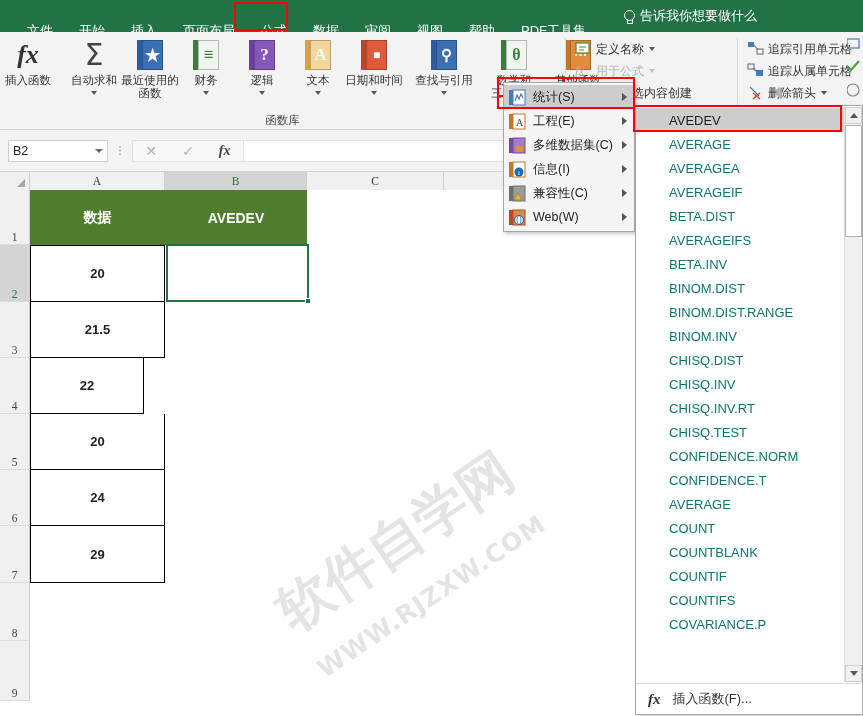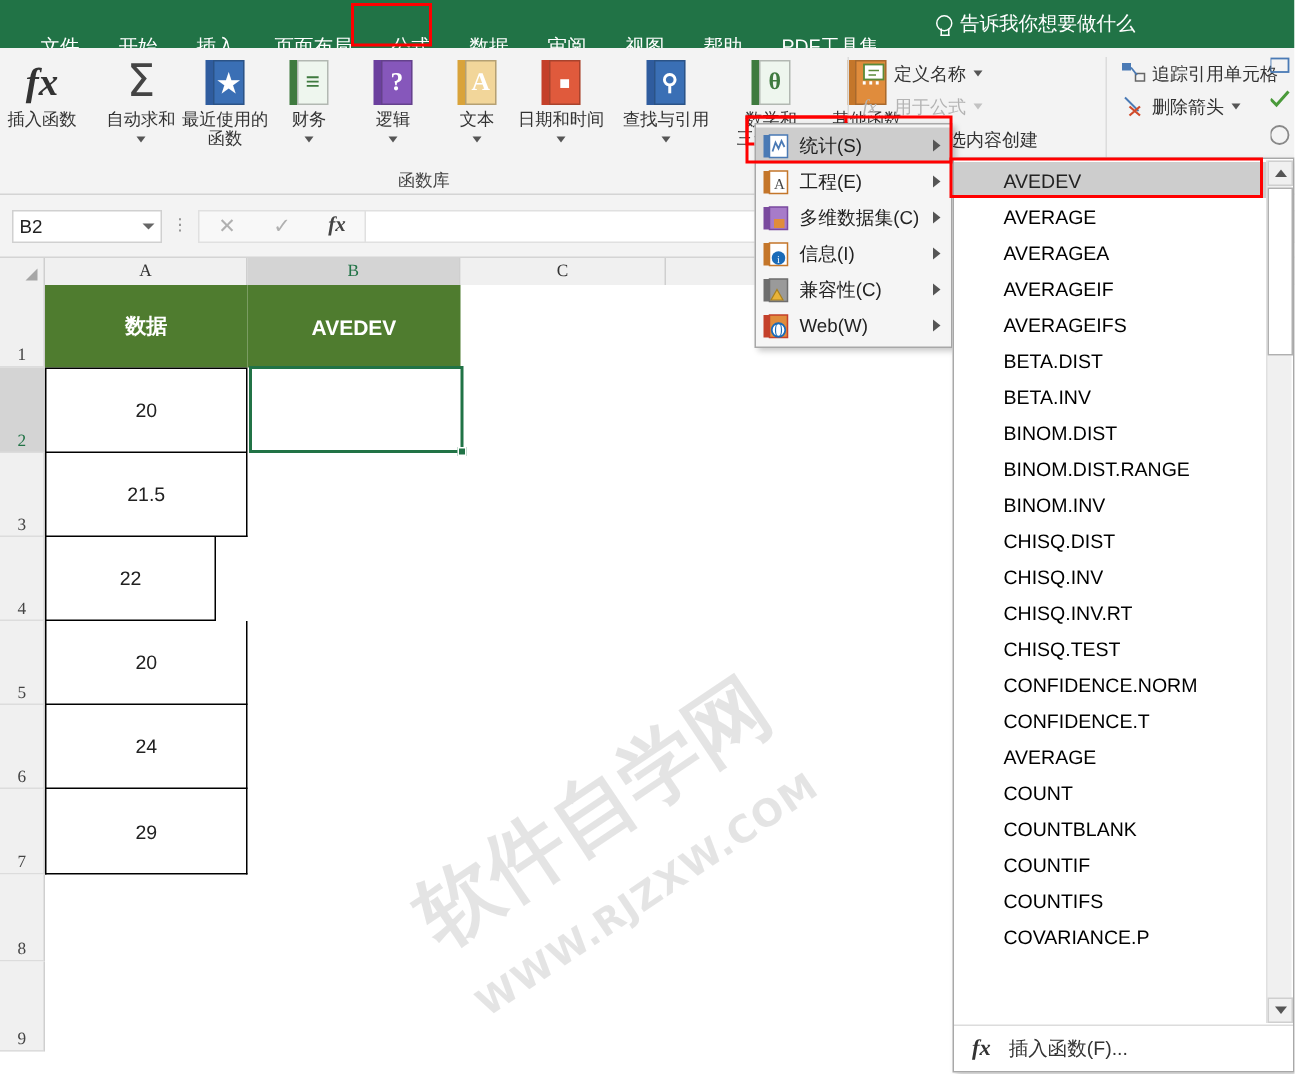--- a/index.html
+++ b/index.html
@@ -139,21 +139,21 @@
     border-bottom:1px solid #dcdcdc; display:flex; align-items:flex-end;
     justify-content:center; font-size:11.5px; color:#444; padding-bottom:1px;
     font-family:"Liberation Serif", serif;
   }
   .rh.selrow { background:#d4d4d4; color:#217346; }
   .cell {
     display:flex; align-items:center; justify-content:center;
     font-size:13px; color:#222; position:relative;
   }
   .cell.hdr { background:#4f7c2f; color:#fff; font-weight:bold; font-size:14px; }
-  .cell.bordered { border:1px solid #000; }
+  .cell.bordered { border:1px solid #000;font-weight:bold; }
 
   #selbox {
     position:absolute; border:2px solid #217346; pointer-events:none; z-index:5;
   }
   #selhandle {
     position:absolute; width:6px; height:6px; background:#217346;
     border:1px solid #fff; z-index:6;
   }
 
   #watermark {
@@ -187,21 +187,21 @@
   }
 
   #menu2 {
     position:absolute; left:635px; top:105px; width:228px; height:610px;
     background:#fff; border:1px solid #a8a8a8; z-index:55;
     box-shadow:2px 2px 4px rgba(0,0,0,.22);
   }
   #menu2-list { position:absolute; left:0; top:2px; right:18px; }
   .m2item {
     height:24px; display:flex; align-items:center; padding-left:33px;
-    font-size:13px; color:#000000; cursor:default;
+    font-size:13px; color:#0f766e; cursor:default;
     font-family:"Liberation Sans", sans-serif;
   }
   .m2item.hl { background:#cdcdcd; color:#222; }
   #m2-highlight {
     position:absolute; left:633px; top:105px; width:209px; height:27px;
     border:2px solid #ff0000; z-index:70; pointer-events:none;
   }
   #m2-scroll {
     position:absolute; right:1px; top:1px; width:17px; bottom:32px;
     background:#f0f0f0; border-left:1px solid #e0e0e0;
@@ -423,20 +423,30 @@
               <rect x="1" y="1" width="6" height="5" fill="#4a7ab5"></rect>
               <rect x="10" y="8" width="6" height="5" fill="none" stroke="#666" stroke-width="1"></rect>
               <path d="M7 4 L11 9" stroke="#4a7ab5" stroke-width="1.2"></path>
             </svg>
         </span>
         <span>追踪引用单元格</span>
       </div>
       <div class="mini-row">
         <span class="mico">
           <svg width="17" height="15">
+              <rect x="1" y="1" width="6" height="5" fill="none" stroke="#666" stroke-width="1"></rect>
+              <rect x="9" y="7" width="7" height="6" fill="#4a7ab5"></rect>
+              <path d="M6 5 L10 9" stroke="#4a7ab5" stroke-width="1.2"></path>
+            </svg>
+        </span>
+        <span>追踪从属单元格</span>
+      </div>
+      <div class="mini-row">
+        <span class="mico">
+          <svg width="17" height="15">
               <path d="M3 2 L12 11" stroke="#4a7ab5" stroke-width="1.3"></path>
               <path d="M6 8 L13 14 M13 8 L6 14" stroke="#d04a2a" stroke-width="1.5"></path>
             </svg>
         </span>
         <span>删除箭头</span>
         <i class="caret"></i>
       </div>
     </div>
 
     <div style="position:absolute; right:2px; top:6px;">
@@ -629,22 +639,22 @@
   </div>
 </div>
 <div id="menu1-highlight"></div>
 
 <div id="menu2">
   <div id="menu2-list">
     <div class="m2item hl">AVEDEV</div>
     <div class="m2item">AVERAGE</div>
     <div class="m2item">AVERAGEA</div>
     <div class="m2item">AVERAGEIF</div>
+    <div class="m2item">BETA.DIST</div>
     <div class="m2item">AVERAGEIFS</div>
-    <div class="m2item">BETA.DIST</div>
     <div class="m2item">BETA.INV</div>
     <div class="m2item">BINOM.DIST</div>
     <div class="m2item">BINOM.DIST.RANGE</div>
     <div class="m2item">BINOM.INV</div>
     <div class="m2item">CHISQ.DIST</div>
     <div class="m2item">CHISQ.INV</div>
     <div class="m2item">CHISQ.INV.RT</div>
     <div class="m2item">CHISQ.TEST</div>
     <div class="m2item">CONFIDENCE.NORM</div>
     <div class="m2item">CONFIDENCE.T</div>

